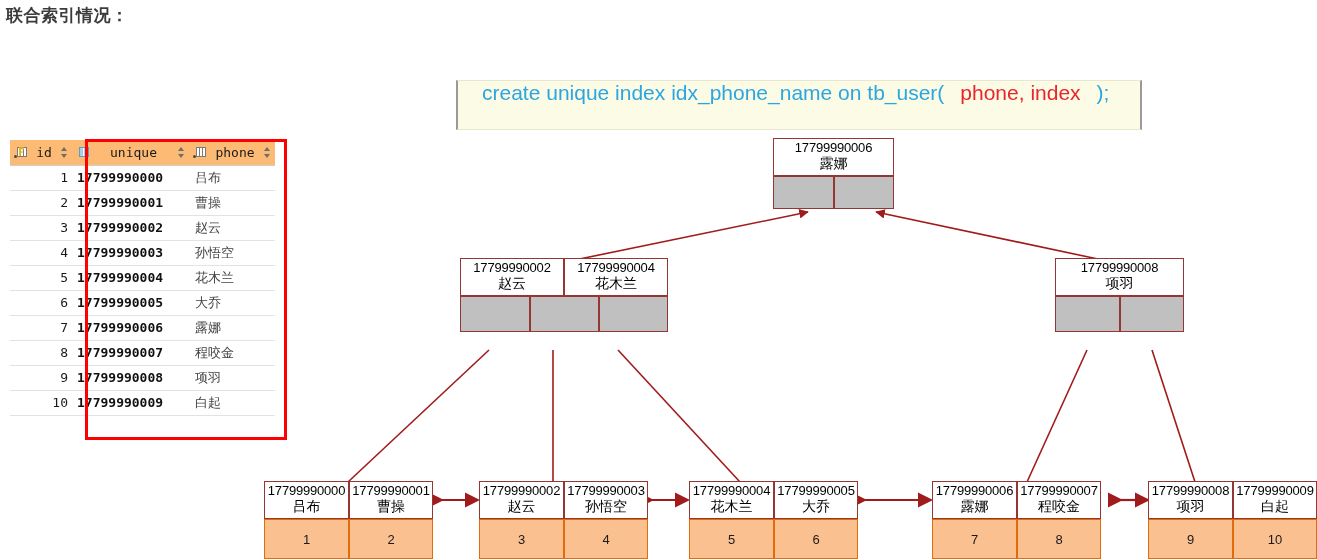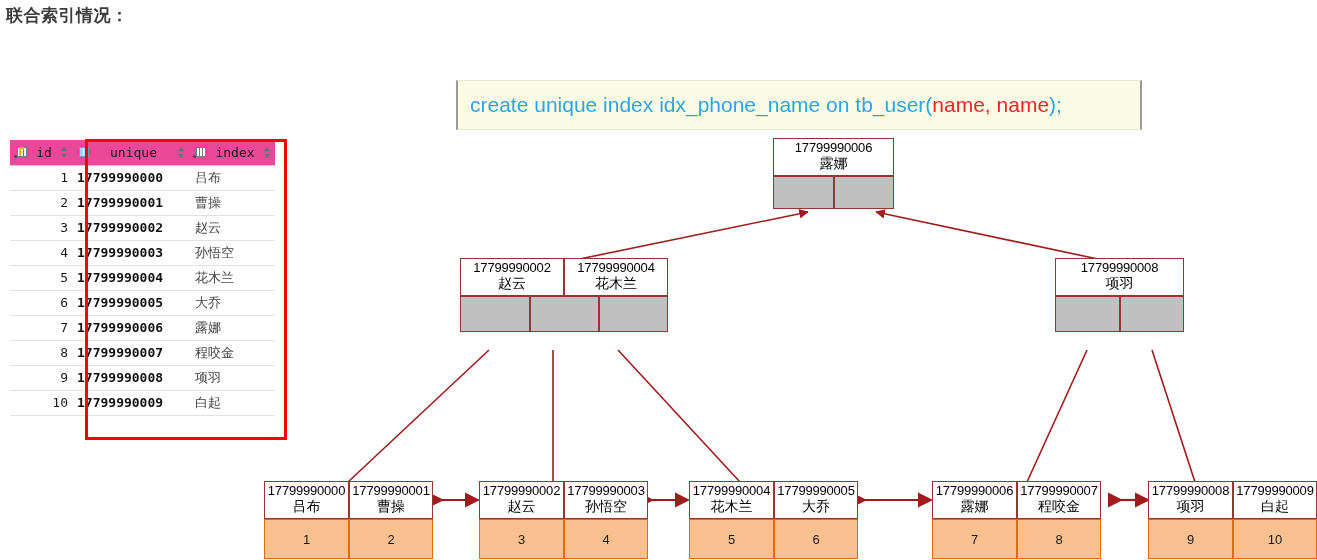--- a/index.html
+++ b/index.html
@@ -35,24 +35,24 @@
     top: 80px;
     width: 686px;
     height: 50px;
     background: #FCFCE6;
     border-left: 2px solid #9a9a9a;
     border-right: 2px solid #9a9a9a;
     border-top: 1px solid #e8e8d0;
     border-bottom: 1px solid #e8e8d0;
     box-sizing: border-box;
     display: flex;
-    align-items: center;
-    padding-left: 12px;
+    padding-left: 24px;
     font-size: 21px;
     white-space: nowrap;
+    gap: 16px;
   }
   #sql-box .sql-blue { color: #2BA6E0; }
   #sql-box .sql-red  { color: #E8262B; }
 
   
   #data-table {
     position: absolute;
     left: 10px;
     top: 140px;
     border-collapse: collapse;
@@ -61,21 +61,21 @@
   }
   #data-table th, #data-table td {
     border-bottom: 1px solid #e2e2e2;
     padding: 0;
     height: 25px;
     box-sizing: border-box;
     font-weight: normal;
     background: #ffffff;
   }
   #data-table thead th {
-    background: #ec4899;
+    background: #fdba74;
     border-bottom: 1px solid #cfcfcf;
     font-family: "DejaVu Sans Mono", monospace;
     font-size: 13px;
     color: #1a1a1a;
     padding: 0 4px;
     vertical-align: middle;
   }
   .th-inner { display: flex; align-items: center; gap: 4px; }
   .th-label { flex: 1; }
   .col-id   { width: 62px; }
@@ -207,21 +207,21 @@
     font-family: "Liberation Sans", sans-serif;
   }
 </style>
 </head>
 <body>
 
 <div id="page-title">联合索引情况：</div>
 
 <div id="sql-box">
   <span class="sql-blue">create unique index idx_phone_name on tb_user(</span>
-    <span class="sql-red">name, name</span>
+    <span class="sql-red">phone, index</span>
     <span class="sql-blue">);</span>
 </div>
 
 <table id="data-table">
   <thead>
     <tr>
       <th class="col-id">
         <div class="th-inner">
           <span class="ic">
             <span class="grid"></span>
@@ -240,21 +240,21 @@
           <span class="th-label">unique</span>
           <span class="sort-arrows"></span>
         </div>
       </th>
       <th class="col-name">
         <div class="th-inner">
           <span class="ic">
             <span class="grid"></span>
               <span class="dot"></span>
           </span>
-          <span class="th-label">index</span>
+          <span class="th-label">phone</span>
           <span class="sort-arrows"></span>
         </div>
       </th>
     </tr>
   </thead>
   <tbody>
     <tr>
         <td class="cell-id">1</td>
         <td class="cell-phone">17799990000</td>
         <td class="cell-name">吕布</td>

